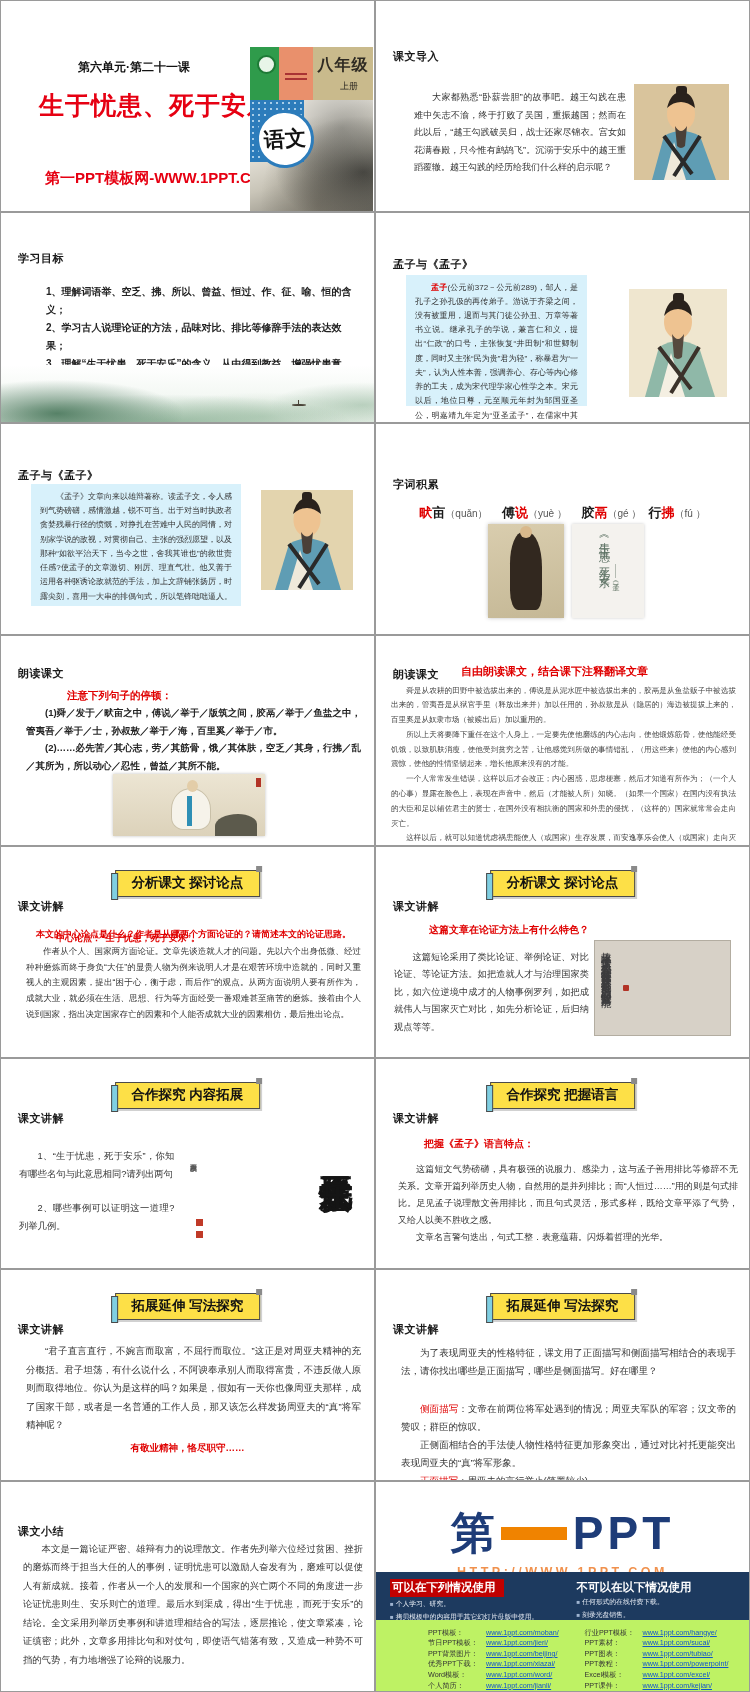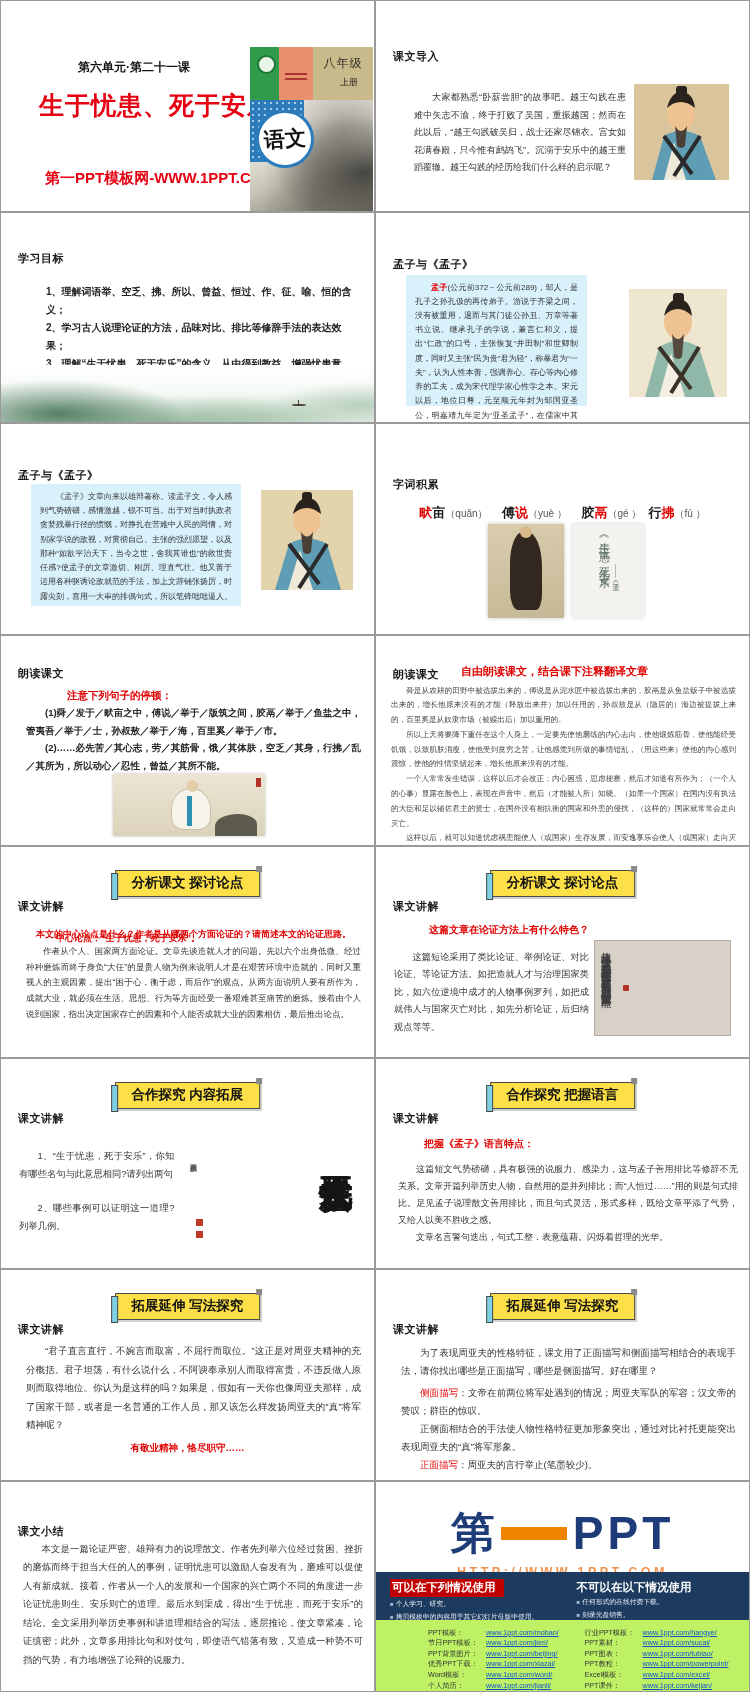--- a/index.html
+++ b/index.html
@@ -22,21 +22,21 @@
   
   .portrait { position:absolute; }
   
   .book { position:absolute; right:1px; top:46px; width:123px; height:164px; display:flex; flex-direction:column; }
   .book-top { display:flex; height:53px; }
   .bt-green { width:29px; background:#2f9b4b; position:relative; }
   .bt-green::after { content:""; position:absolute; left:7px; top:8px; width:15px; height:15px; border-radius:50%; background:#e8f5e8; border:2px solid #1e7a36; }
   .bt-salmon { width:34px; background:#e9906c; position:relative; }
   .bt-salmon::after { content:""; position:absolute; left:6px; top:26px; width:22px; height:2px; background:#a33; box-shadow:0 5px 0 #a33; }
   .bt-tan { flex:1; background:#c9ba8c; color:#2e2a22; text-align:center; padding-top:8px; }
-  .bt-tan .g1 { font-size:12px; font-weight:normal; letter-spacing:1px;text-align:center; }
+  .bt-tan .g1 { font-size:16px; font-weight:bold; letter-spacing:1px;text-align:center; }
   .bt-tan .g2 { font-size:9px; margin-top:4px;padding-left:12px; }
   .book-mid { flex:1; position:relative;
      background: radial-gradient(ellipse at 75% 25%, rgba(95,95,90,.5), transparent 50%),
                  radial-gradient(ellipse at 92% 65%, rgba(35,35,32,.75), transparent 55%),
                  radial-gradient(ellipse at 55% 95%, rgba(105,100,88,.55), transparent 60%),
                  linear-gradient(160deg,#f1eee6 25%,#c9c5b8 60%,#77746a); }
   .blue-dots { position:absolute; left:0; top:0; width:54px; height:62px; background-color:#2c7cbb;
      background-image: radial-gradient(#a6cde9 1px, transparent 1.4px); background-size:6px 6px; }
   .yw-circle { position:absolute; left:6px; top:10px; width:58px; height:58px; border-radius:50%;
      background:#fff; border:3px solid #2c7cbb; display:flex; align-items:center; justify-content:center;
@@ -223,21 +223,21 @@
       <div class="sash"></div>
       <div class="rock"></div>
       <div class="seal"></div>
     </div>
   </div>
 
   <div class="slide">
     <div class="hdr" style="top:31px;">朗读课文</div>
     <div class="abs red" style="left:85px;top:28px;font-size:11px;font-weight:bold;">自由朗读课文，结合课下注释翻译文章</div>
     <div class="abs" style="left:15px;top:48px;width:345px;">
-      <p class="body-text" style="font-size:7.6px;line-height:1.95;color:#444;">舜是从农耕的田野中被选拔出来的，傅说是从泥水匠中被选拔出来的，胶鬲是从鱼盐贩子中被选拔出来的，增长他原来没有的才能（释放出来并）加以任用的，孙叔敖是从（隐居的）海边被提拔上来的，百里奚是从奴隶市场（被赎出后）加以重用的。</p>
+      <p class="body-text" style="font-size:7.6px;line-height:1.95;color:#444;">舜是从农耕的田野中被选拔出来的，傅说是从泥水匠中被选拔出来的，胶鬲是从鱼盐贩子中被选拔出来的，管夷吾是从狱官手里（释放出来并）加以任用的，孙叔敖是从（隐居的）海边被提拔上来的，百里奚是从奴隶市场（被赎出后）加以重用的。</p>
       <p class="body-text" style="font-size:7.6px;line-height:1.95;color:#444;">所以上天将要降下重任在这个人身上，一定要先使他磨练的内心志向，使他锻炼筋骨，使他能经受饥饿，以致肌肤消瘦，使他受到贫穷之苦，让他感觉到所做的事情错乱，（用这些来）使他的内心感到震惊，使他的性情坚韧起来，增长他原来没有的才能。</p>
       <p class="body-text" style="font-size:7.6px;line-height:1.95;color:#444;">一个人常常发生错误，这样以后才会改正；内心困惑，思虑梗塞，然后才知道有所作为；（一个人的心事）显露在脸色上，表现在声音中，然后（才能被人所）知晓。（如果一个国家）在国内没有执法的大臣和足以辅佐君主的贤士，在国外没有相抗衡的国家和外患的侵扰，（这样的）国家就常常会走向灭亡。</p>
       <p class="body-text" style="font-size:7.6px;line-height:1.95;color:#444;">这样以后，就可以知道忧虑祸患能使人（或国家）生存发展，而安逸享乐会使人（或国家）走向灭亡（的道理）。</p>
     </div>
   </div>
 
   <div class="slide">
     <div class="banner">分析课文 探讨论点</div>
     <div class="hdr" style="top:52px;">课文讲解</div>
     <div class="abs red bold" style="left:35px;top:80px;width:320px;font-size:9px;line-height:1.6;">本文的中心论点是什么？作者是从哪两个方面论证的？请简述本文的论证思路。</div>
@@ -284,21 +284,21 @@
     <div class="hdr" style="top:52px;">课文讲解</div>
     <div class="abs body-text" style="left:25px;top:72px;width:335px;font-size:9.5px;line-height:1.95;">“君子直言直行，不婉言而取富，不屈行而取位。”这正是对周亚夫精神的充分概括。君子坦荡，有什么说什么，不阿谀奉承别人而取得富贵，不违反做人原则而取得地位。你认为是这样的吗？如果是，假如有一天你也像周亚夫那样，成了国家干部，或者是一名普通的工作人员，那又该怎么样发扬周亚夫的“真”将军精神呢？</div>
     <div class="abs red bold center" style="left:0;right:0;top:172px;font-size:9.5px;">有敬业精神，恪尽职守……</div>
   </div>
 
   <div class="slide">
     <div class="banner">拓展延伸 写法探究</div>
     <div class="hdr" style="top:52px;">课文讲解</div>
     <div class="abs" style="left:25px;top:74px;width:335px;">
       <p class="body-text" style="font-size:9.5px;line-height:1.9;">为了表现周亚夫的性格特征，课文用了正面描写和侧面描写相结合的表现手法，请你找出哪些是正面描写，哪些是侧面描写。好在哪里？</p>
-      <p class="body-text" style="font-size:9.5px;line-height:1.9;margin-top:4px;"><span class="red">侧面描写</span><span>：文帝在前两位将军处遇到的情况；周亚夫军队的军容；汉文帝的赞叹；群臣的惊叹。</span></p>
+      <p class="body-text" style="font-size:9.5px;line-height:1.9;margin-top:20px;"><span class="red">侧面描写</span><span>：文帝在前两位将军处遇到的情况；周亚夫军队的军容；汉文帝的赞叹；群臣的惊叹。</span></p>
       <p class="body-text red" style="font-size:9.5px;line-height:1.9;">正侧面相结合的手法使人物性格特征更加形象突出，通过对比衬托更能突出表现周亚夫的“真”将军形象。</p>
       <p class="body-text" style="font-size:9.5px;line-height:1.9;"><span class="red">正面描写</span><span>：周亚夫的言行举止(笔墨较少)。</span></p>
     </div>
   </div>
 
   <div class="slide">
     <div class="hdr" style="top:42px;">课文小结</div>
     <div class="abs body-text" style="left:22px;top:58px;width:340px;font-size:9.3px;line-height:2.0;">本文是一篇论证严密、雄辩有力的说理散文。作者先列举六位经过贫困、挫折的磨炼而终于担当大任的人的事例，证明忧患可以激励人奋发有为，磨难可以促使人有新成就。接着，作者从一个人的发展和一个国家的兴亡两个不同的角度进一步论证忧患则生、安乐则亡的道理。最后水到渠成，得出“生于忧患，而死于安乐”的结论。全文采用列举历史事例和讲道理相结合的写法，逐层推论，使文章紧凑，论证缜密；此外，文章多用排比句和对仗句，即使语气错落有致，又造成一种势不可挡的气势，有力地增强了论辩的说服力。</div>
   </div>
 

